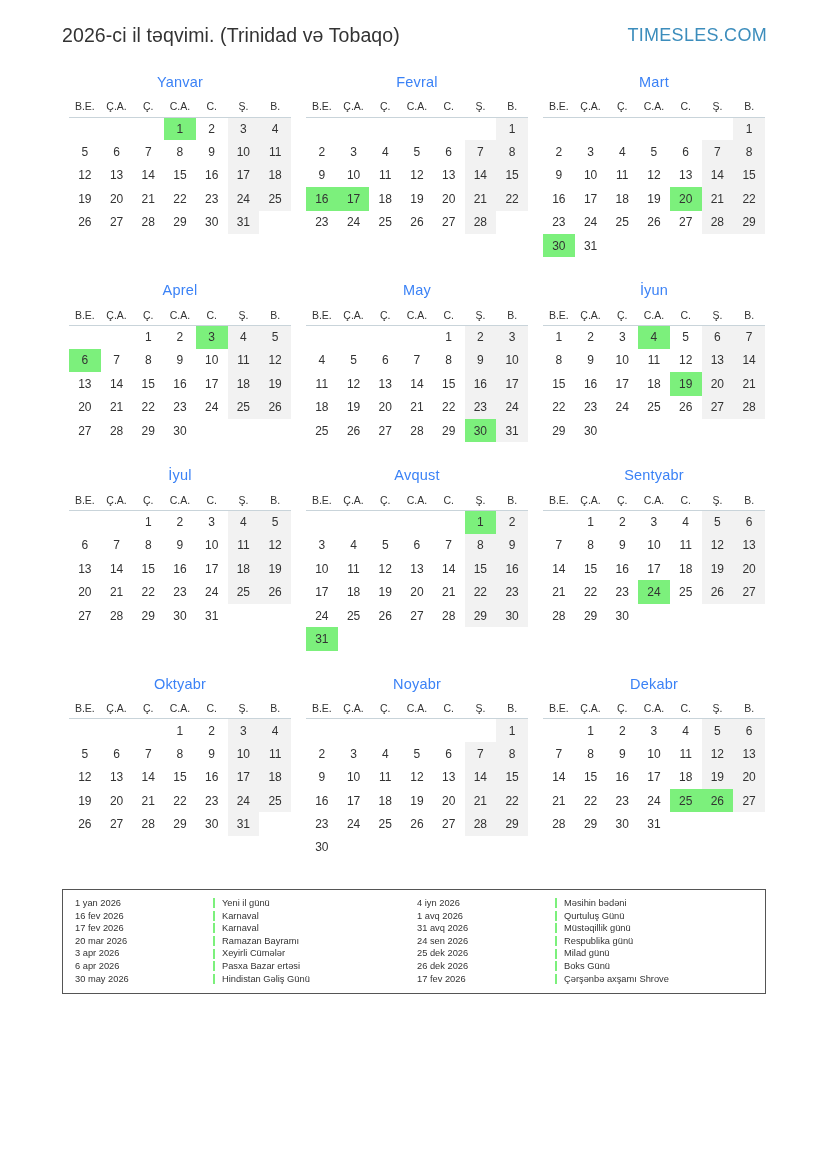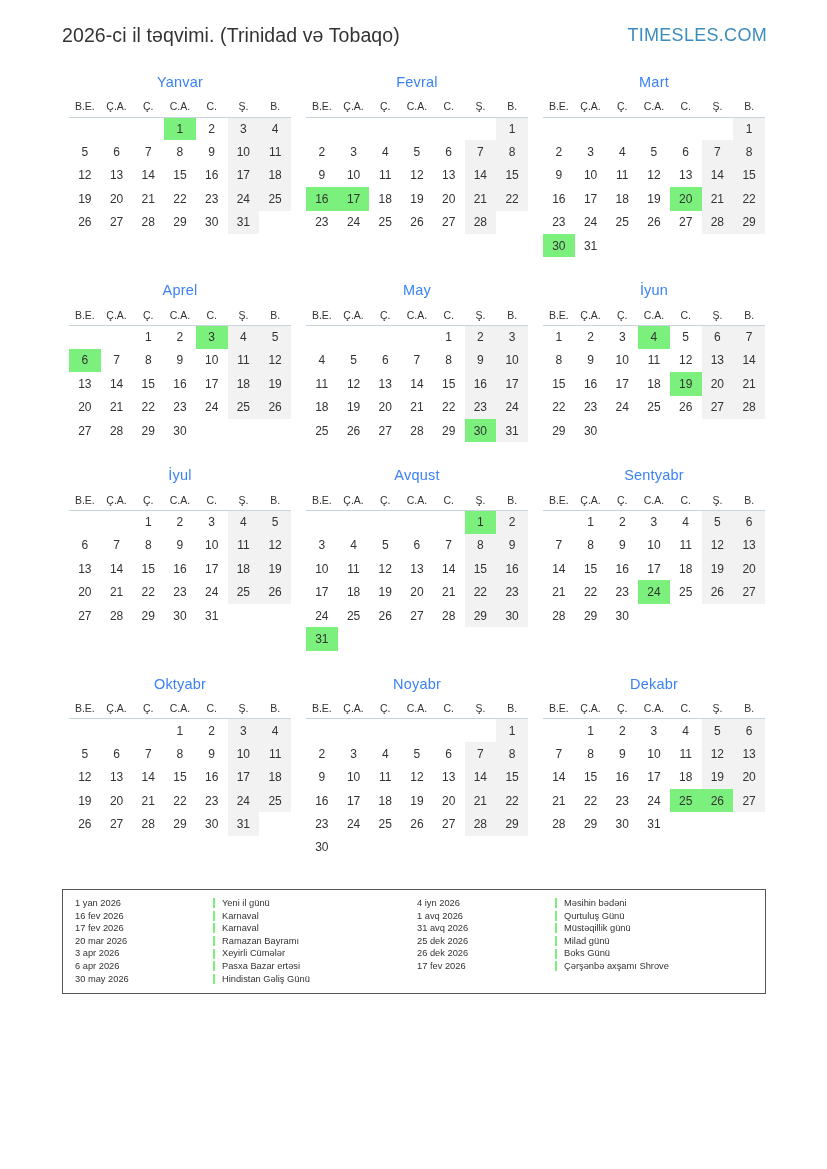--- a/index.html
+++ b/index.html
@@ -971,20 +971,25 @@
           <div class="legend-date">1 avq 2026</div>
           <div class="legend-bar"></div>
           <div class="legend-name">Qurtuluş Günü</div>
         </div>
         <div class="legend-row">
           <div class="legend-date">31 avq 2026</div>
           <div class="legend-bar"></div>
           <div class="legend-name">Müstəqillik günü</div>
         </div>
         <div class="legend-row">
+          <div class="legend-date">24 sen 2026</div>
+          <div class="legend-bar"></div>
+          <div class="legend-name">Respublika günü</div>
+        </div>
+        <div class="legend-row">
           <div class="legend-date">25 dek 2026</div>
           <div class="legend-bar"></div>
           <div class="legend-name">Milad günü</div>
         </div>
         <div class="legend-row">
           <div class="legend-date">26 dek 2026</div>
           <div class="legend-bar"></div>
           <div class="legend-name">Boks Günü</div>
         </div>
         <div class="legend-row">

